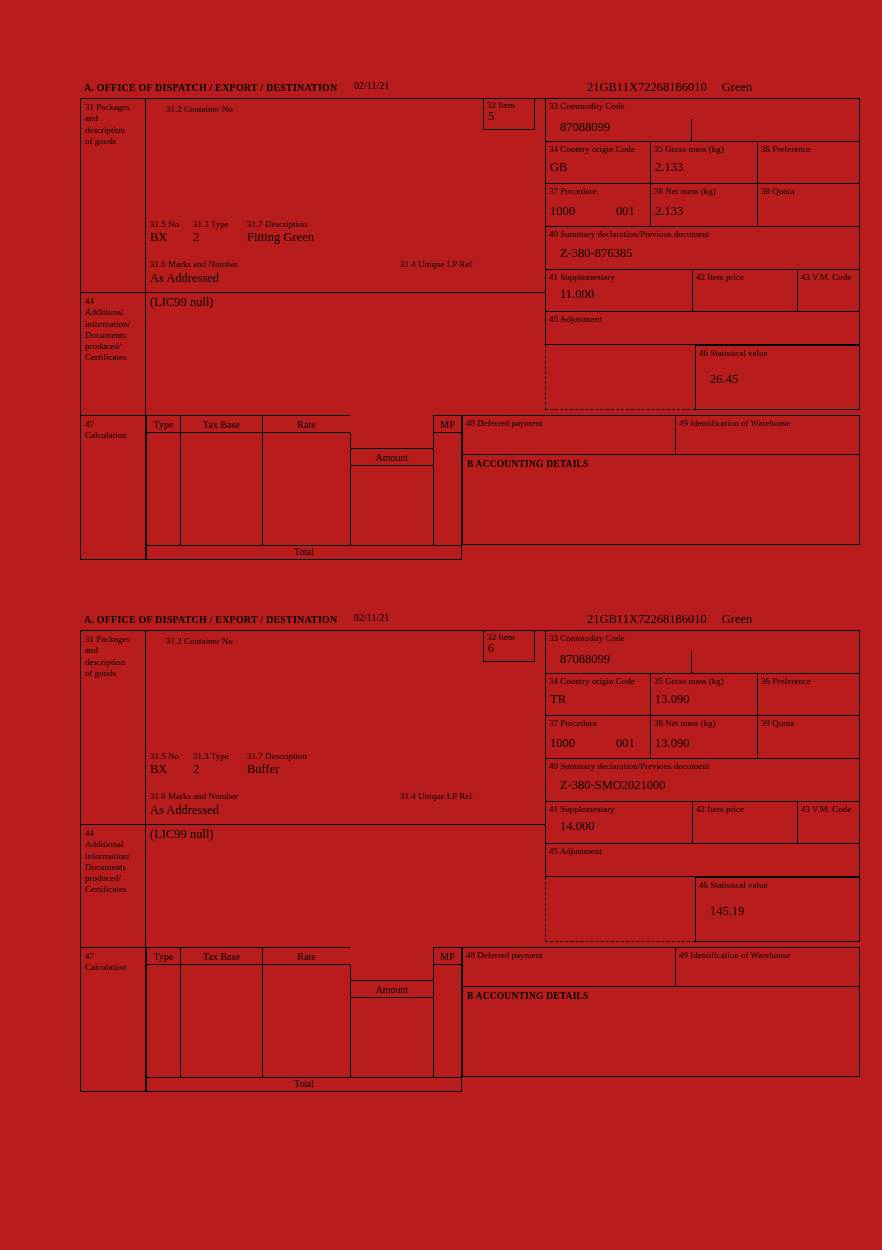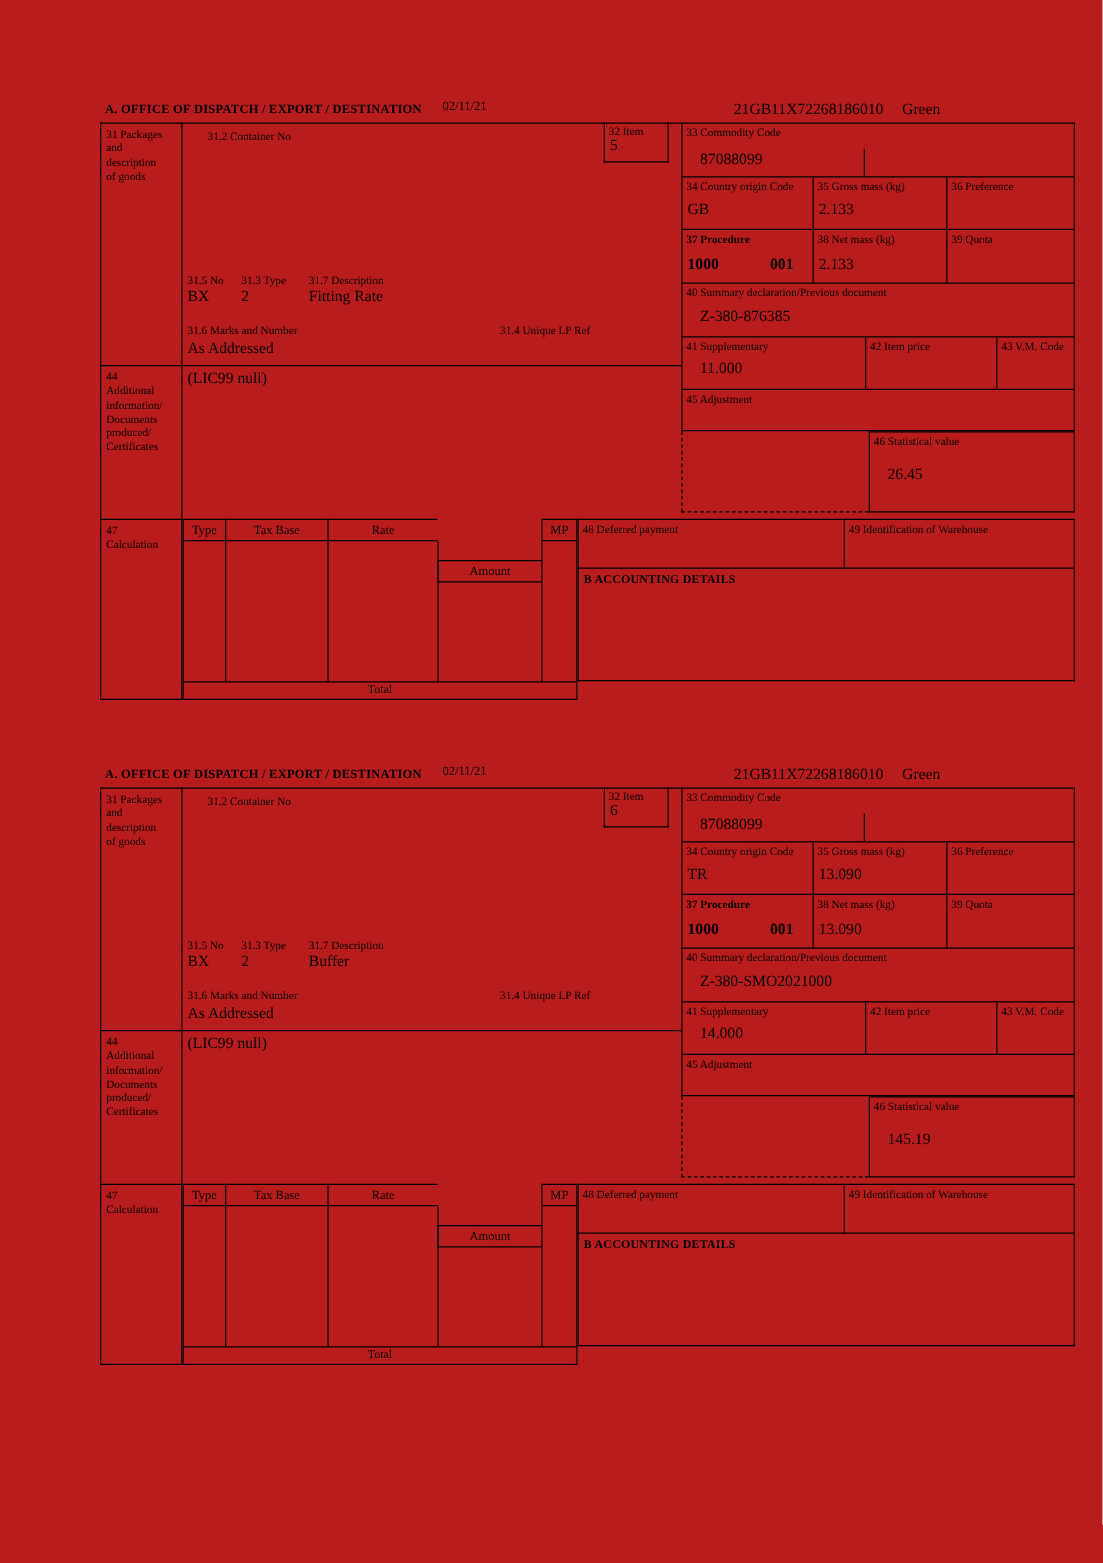--- a/index.html
+++ b/index.html
@@ -24,21 +24,21 @@
   .c44 { left:0; top:194px; width:66px; height:123px; border-top:1px solid #000; border-left:1px solid #000; border-right:1px solid #000; }
   .c47 { left:0; top:317px; width:66px; height:145px; border:1px solid #000; }
   .cmid { left:66px; top:0; width:399px; height:194px; border-top:1px solid #000; }
   .c44mid { left:66px; top:194px; width:399px; height:123px; border-top:1px solid #000; }
   .c32 { left:403px; top:0; width:52px; height:32px; border-left:1px solid #000; border-right:1px solid #000; border-bottom:1px solid #000; }
   .c33 { left:465px; top:0; width:315px; height:44px; border:1px solid #000; }
   .tick33 { position:absolute; left:145px; top:20px; height:22px; width:0; border-left:1px solid #000; }
   .c34 { left:465px; top:44px; width:105px; height:42px; border-left:1px solid #000; border-bottom:1px solid #000; }
   .c35 { left:570px; top:44px; width:107px; height:42px; border-left:1px solid #000; border-bottom:1px solid #000; }
   .c36 { left:677px; top:44px; width:103px; height:42px; border-left:1px solid #000; border-right:1px solid #000; border-bottom:1px solid #000; }
-  .c37 { left:465px; top:86px; width:105px; height:43px; border-left:1px solid #000; border-bottom:1px solid #000;font-weight:bold; }
+  .c37 { left:465px; top:86px; width:105px; height:43px; border-left:1px solid #000; border-bottom:1px solid #000; }
   .c38 { left:570px; top:86px; width:107px; height:43px; border-left:1px solid #000; border-bottom:1px solid #000; }
   .c39 { left:677px; top:86px; width:103px; height:43px; border-left:1px solid #000; border-right:1px solid #000; border-bottom:1px solid #000; }
   .c40 { left:465px; top:129px; width:315px; height:43px; border-left:1px solid #000; border-right:1px solid #000; border-bottom:1px solid #000; }
   .c41 { left:465px; top:172px; width:147px; height:42px; border-left:1px solid #000; border-bottom:1px solid #000; }
   .c42 { left:612px; top:172px; width:105px; height:42px; border-left:1px solid #000; border-bottom:1px solid #000; }
   .c43 { left:717px; top:172px; width:63px; height:42px; border-left:1px solid #000; border-right:1px solid #000; border-bottom:1px solid #000; }
   .c45 { left:465px; top:214px; width:315px; height:33px; border-left:1px solid #000; border-right:1px solid #000; border-bottom:1px solid #000; }
   .cdash { position:absolute; left:465px; top:247px; width:150px; height:65px; border-left:1px dashed #000; border-bottom:1px dashed #000; }
   .c46 { left:615px; top:247px; width:165px; height:65px; border:1px solid #000; }
 
@@ -113,21 +113,21 @@
           <div class="lbl wrap">47
 Calculation</div>
         </div>
       <div class="cell cmid">
         <div class="lbl pos l31_2">31.2 Container No</div>
         <div class="lbl pos l31_5">31.5 No</div>
         <div class="lbl pos l31_3">31.3 Type</div>
         <div class="lbl pos l31_7">31.7 Description</div>
         <div class="val vpkgno">BX</div>
         <div class="val vpkgtype">2</div>
-        <div class="val vdesc">Fitting Rate</div>
+        <div class="val vdesc">Fitting Green</div>
         <div class="lbl pos l31_6">31.6 Marks and Number</div>
         <div class="lbl pos l31_4">31.4 Unique LP Ref</div>
         <div class="val vmarks">As Addressed</div>
       </div>
       <div class="cell c32">
         <div class="lbl">32 Item</div>
         <div class="val vitem">5</div>
       </div>
       <div class="cell c44mid">
         <div class="val vaddinfo">(LIC99 null)</div>

